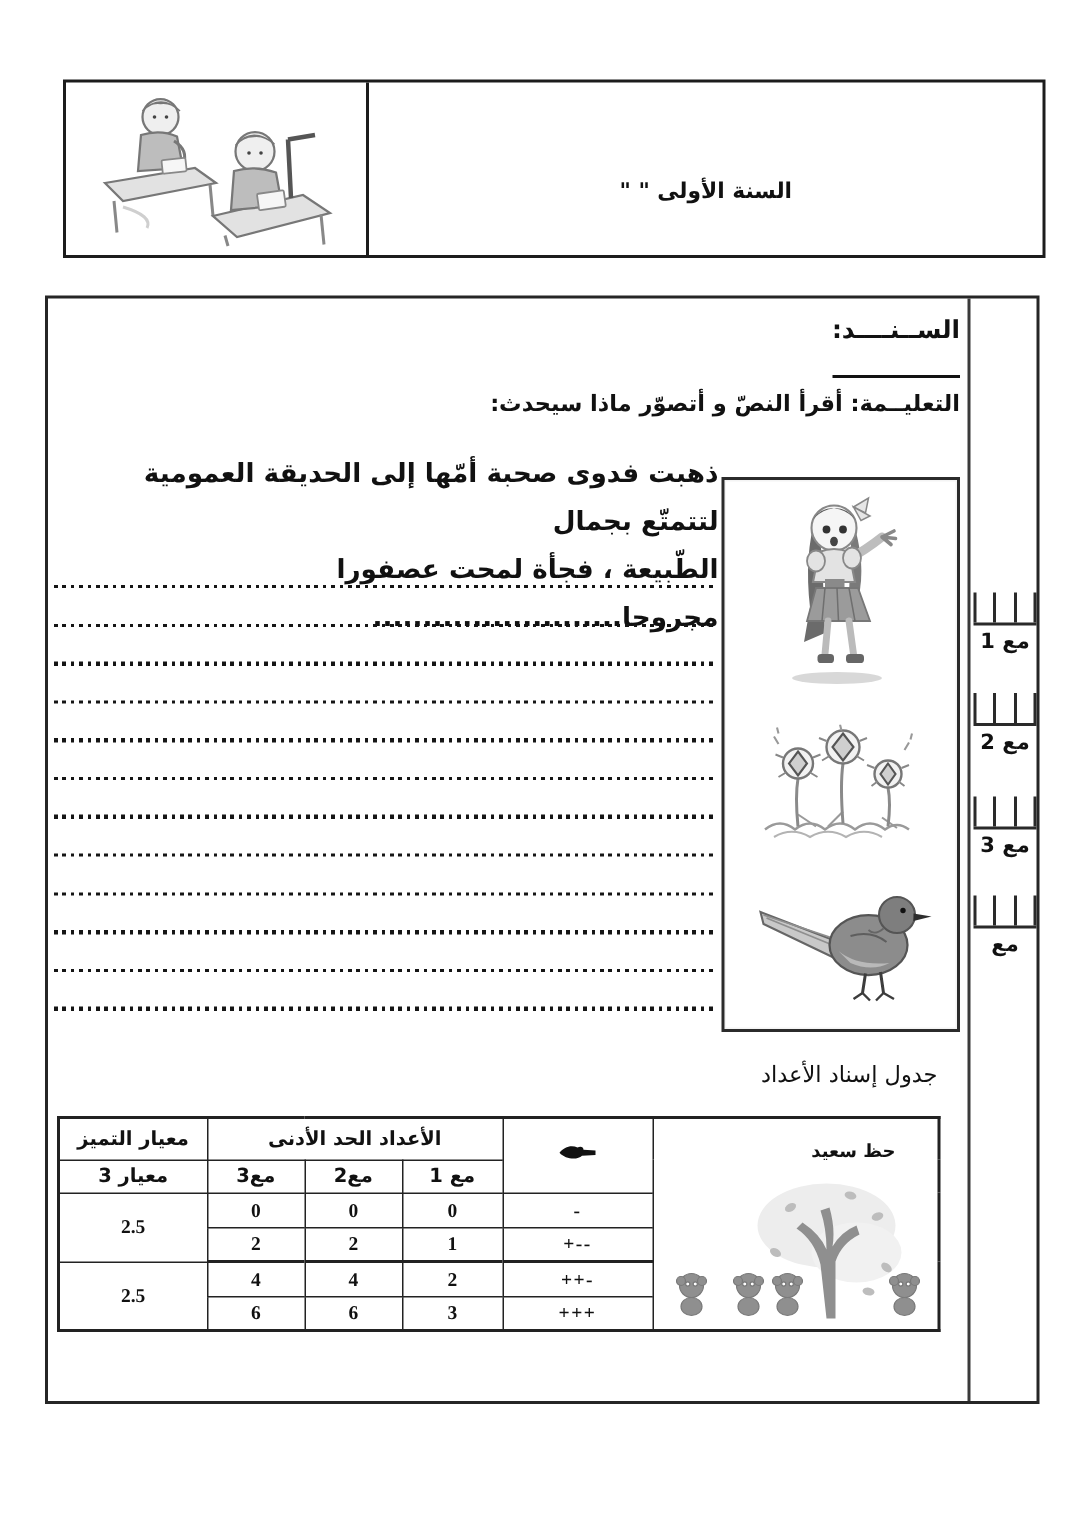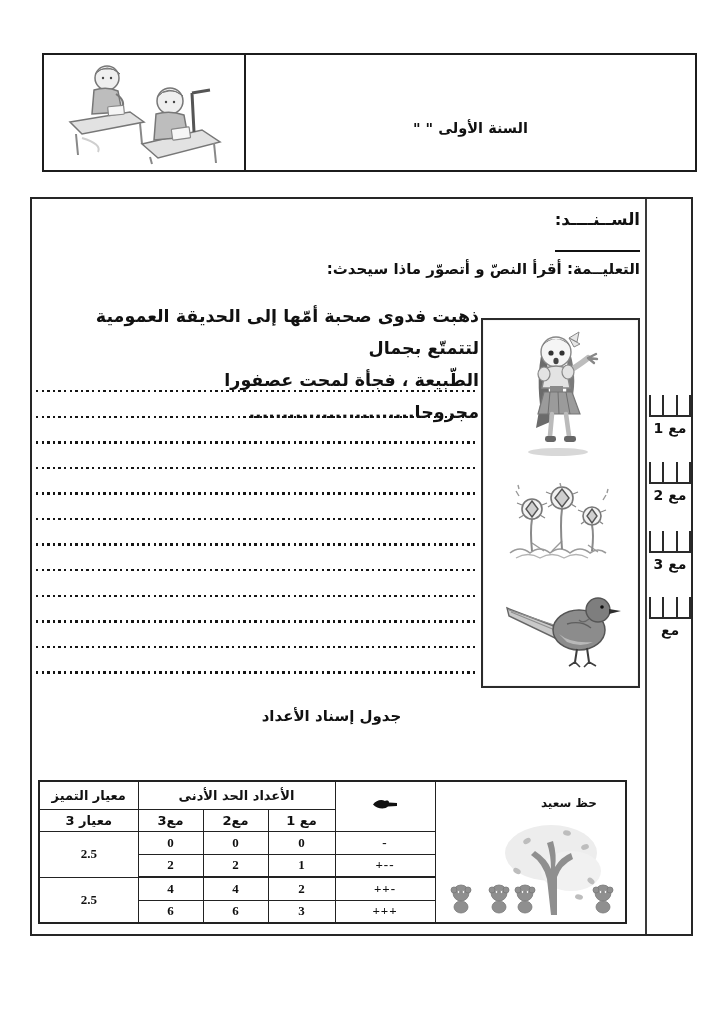--- a/index.html
+++ b/index.html
@@ -58,25 +58,25 @@
     background:repeating-linear-gradient(to right,#151515 0 2.4px,transparent 2.4px 5.6px);
   }
   .illus-box {
     position:absolute; left:481px; top:318px; width:159px; height:370px;
     border:2px solid #2b2b2b; box-shadow:inset 0 0 0 1px #f4f4f4;
     display:flex; flex-direction:column; align-items:center;
     justify-content:space-between; padding:10px 4px 14px 4px; background:#fff;
   }
   
   .table-title {
-    position:absolute; left:38px; top:707px; width:587px; text-align:center;
-    font-size:15px; font-weight:700; direction:rtl;
+    position:absolute; left:38px; top:707px; width:587px; 
+    font-size:15px; font-weight:400; direction:rtl;
   }
   table.marks {
-    position:absolute; left:38px; top:780px; width:587px;
+    position:absolute; left:38px; top:744px; width:587px;
     border-collapse:collapse; direction:rtl; table-layout:fixed;
   }
   table.marks td {
     border:1.5px solid #222; text-align:center; vertical-align:middle;
     font-size:13px; font-weight:bold; direction:rtl; padding:0;
   }
   table.marks { border:2px solid #222; }
   td.num { font-family:"Liberation Serif","DejaVu Serif",serif; font-size:17px; font-weight:normal; }
   td.sym { font-family:"Liberation Serif","DejaVu Serif",serif; font-size:15px; font-weight:normal; letter-spacing:1px; }
   td.sym .ltr { direction:ltr; unicode-bidi:bidi-override; display:inline-block; }

